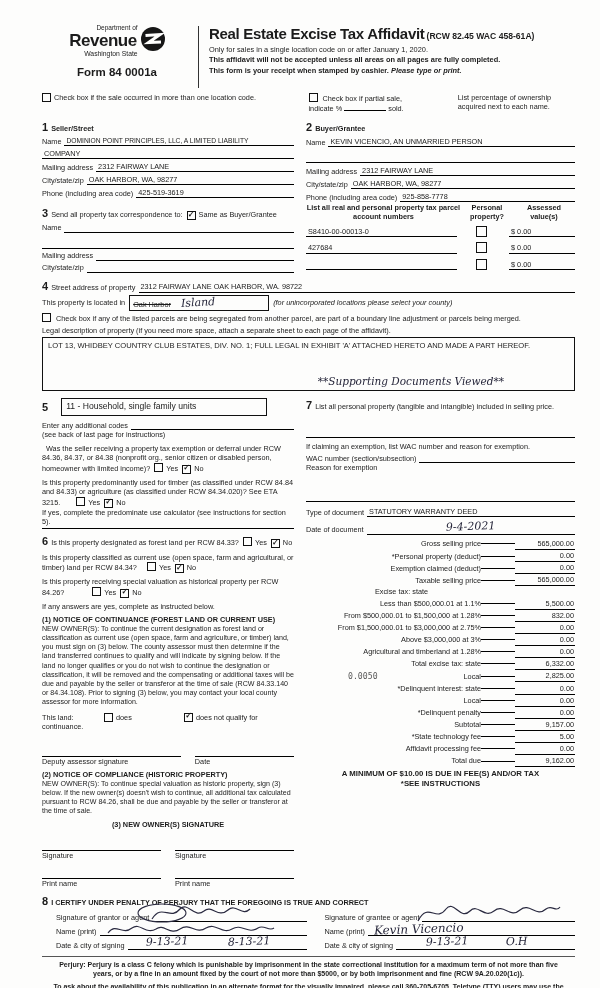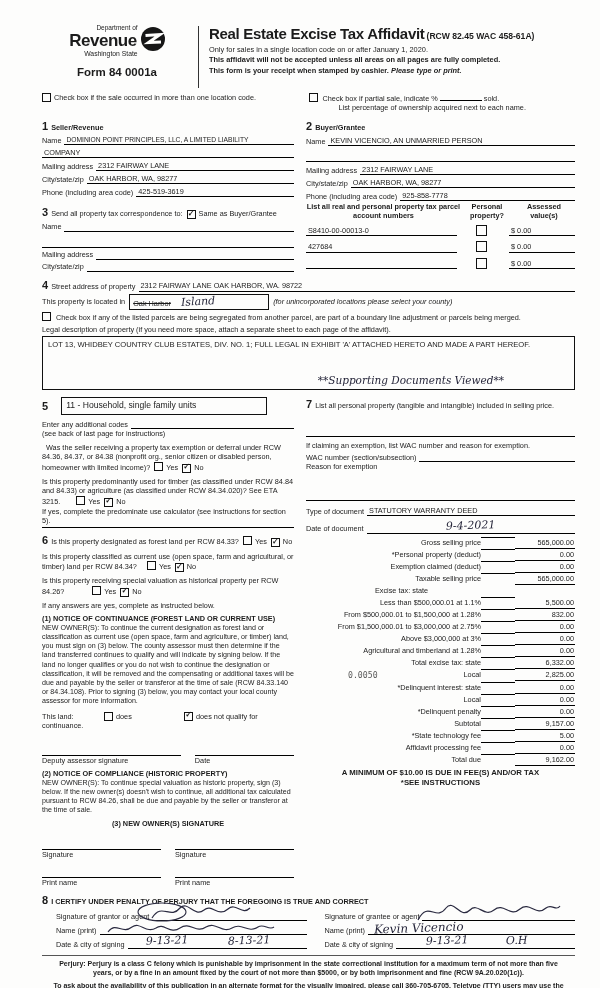--- a/index.html
+++ b/index.html
@@ -63,21 +63,21 @@
   .q{margin-top:4px;position:relative}
   .yn{white-space:nowrap;float:right;margin-left:4px}
   .ynl{margin-right:4px}
   .noticetitle{font-weight:bold;margin-top:4px}
   .landrow{display:flex;margin-top:5px}
   .siglines{display:flex;gap:14px;margin-top:12px}
   .sigcol{flex:1}
   .sigline{border-bottom:1px solid #000;height:10px}
   .center{text-align:center}
   
-  .trow{display:flex;align-items:flex-start;line-height:1.52}
+  .trow{display:flex;align-items:center;line-height:1.52}
   .tspacer{flex:1}
   .tprefix{flex:1;color:#5a5a5a;font-family:"DejaVu Sans Mono",monospace;font-size:8.2px;padding-left:42px}
   .tlabel{white-space:nowrap;text-align:right}
   .tleader{width:34px;flex:0 0 34px;border-bottom:1px solid #000}
   .tval{flex:0 0 58px;text-align:right;border-bottom:1px solid #000;padding:0 1px}
   .thdr{text-align:center;padding-right:78px;line-height:1.55}
   
   .sec8{margin-top:5px}
   .s8cols{display:flex;gap:18px}
   .s8col{flex:1;position:relative}
@@ -119,34 +119,34 @@
       <div class="sub b">This affidavit will not be accepted unless all areas on all pages are fully completed.</div>
       <div class="sub b"><span>This form is your receipt when stamped by cashier.</span> <span class="i">Please type or print.</span></div>
     </div>
   </div>
 
   <div class="locrow">
     <div class="half">
       <span class="cbx"></span>
       <span>Check box if the sale occurred in more than one location code.</span>
     </div>
-    <div class="half" style="flex-direction:column">
+    <div class="half" style="flex-direction:row">
       <div class="pctline">
         <span class="cbx"></span>
         <span>Check box if partial sale, indicate %</span>
         <span class="blank"></span>
         <span>sold.</span>
       </div>
       <div style="padding-left:30px">List percentage of ownership acquired next to each name.</div>
     </div>
   </div>
 
   <div class="cols">
     <div class="colL">
-      <div><span class="secno">1</span><span class="sechead">Seller/Revenue</span></div>
+      <div><span class="secno">1</span><span class="sechead">Seller/Street</span></div>
       <div class="fline">
           <span class="lbl">Name</span>
           <span class="fill" style="font-size:6.7px">DOMINION POINT PRINCIPLES, LLC, A LIMITED LIABILITY</span>
         </div>
       <div class="fline">
           <span class="fill">COMPANY</span>
         </div>
       <div class="fline">
           <span class="lbl">Mailing address</span>
           <span class="fill">2312 FAIRWAY LANE</span>

